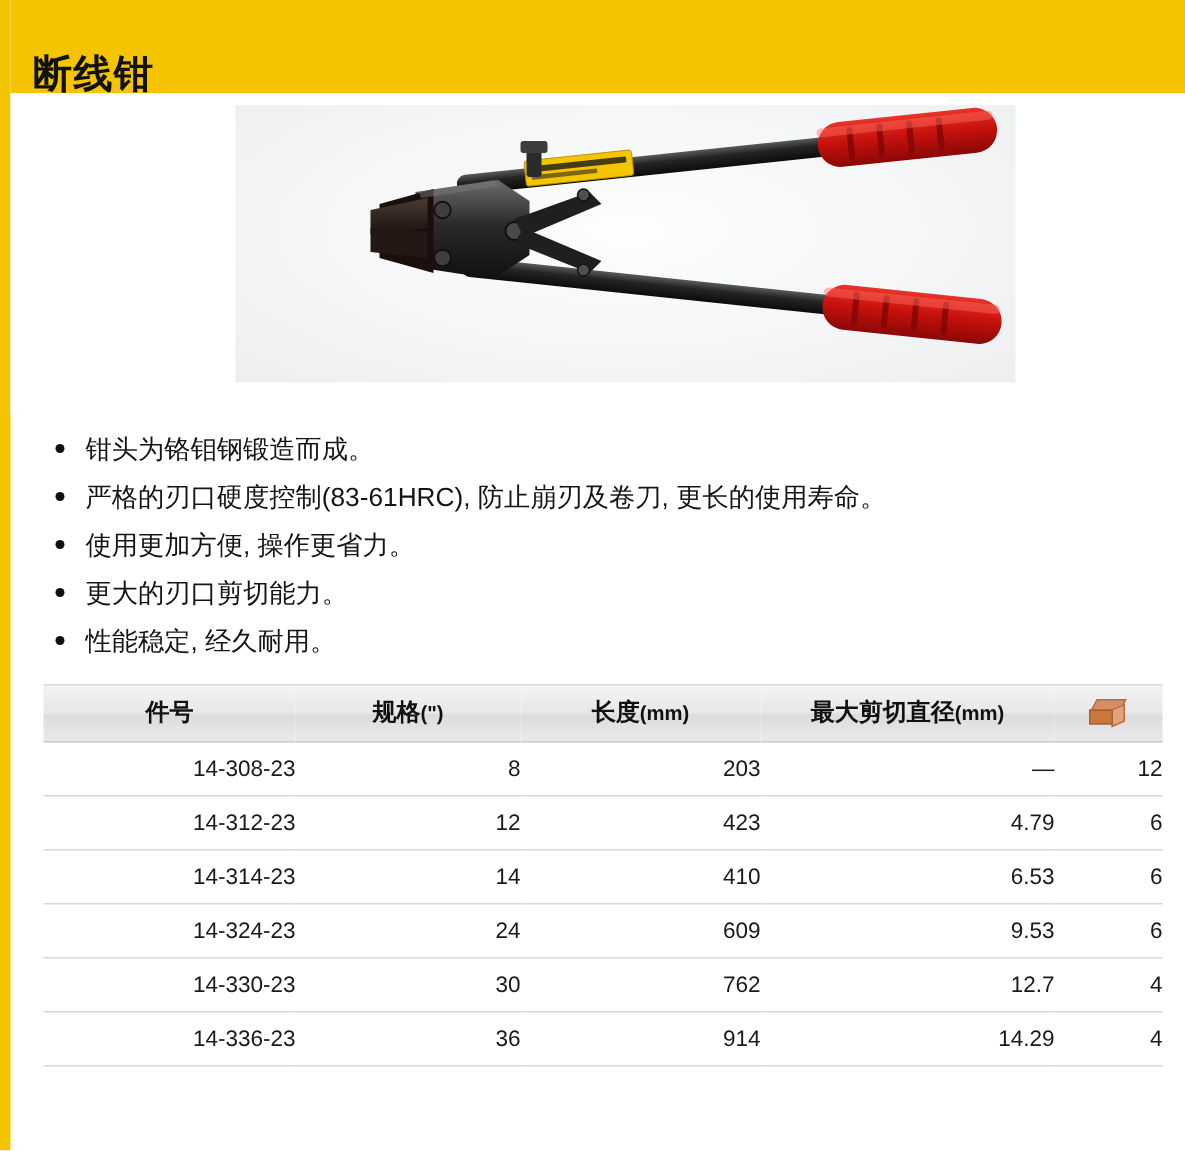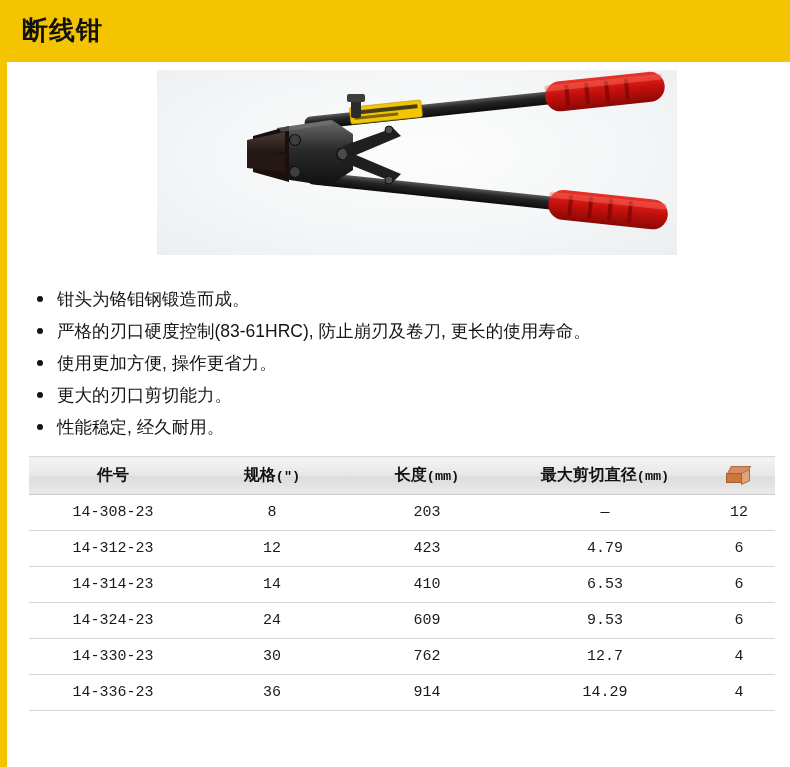--- a/index.html
+++ b/index.html
@@ -20,21 +20,21 @@
     height: 767px;
     box-sizing: border-box;
     border-left: 7px solid #f5c400;
   }
   
   .header {
     position: relative;
     height: 62px;
     background: #f5c400;
     display: flex;
-    align-items: center;
+    align-items: flex-end;
     box-sizing: border-box;
   }
   .header-title {
     font-size: 26px;
     font-weight: bold;
     color: #111111;
     letter-spacing: 1px;
     padding-left: 15px;
     line-height: 1;
     margin-top: -2px;
@@ -84,21 +84,20 @@
     left: 2px;
     top: 12px;
     width: 6px;
     height: 6px;
     background: #111;
     border-radius: 50%;
   }
   
   .spec-table-wrap {
     margin: 14px 22px 0 22px;
-    font-family: Liberation Mono, monospace;
   }
   table.spec {
     width: 746px;
     border-collapse: collapse;
     font-size: 15px;
   }
   table.spec thead th {
     background: linear-gradient(to bottom, #f3f3f3 0%, #e7e7e7 48%, #dcdcdc 52%, #eaeaea 100%);
     font-weight: bold;
     font-size: 16px;
@@ -108,21 +107,21 @@
     text-align: center;
     border-bottom: 1px solid #c9c9c9;
     border-top: 1px solid #d8d8d8;
   }
   table.spec thead th .unit {
     font-weight: bold;
     font-size: 13.5px;
   }
   table.spec tbody td {
     height: 35px;
-    text-align: center;
+    text-align: right;
     font-size: 15px;
     color: #1a1a1a;
     border-bottom: 1px solid #d7d7d7;
     padding: 0;
   }
   table.spec tbody tr:last-child td {
     border-bottom: 1px solid #d7d7d7;
   }
   .col-part  { width: 168px; }
   .col-size  { width: 150px; }

